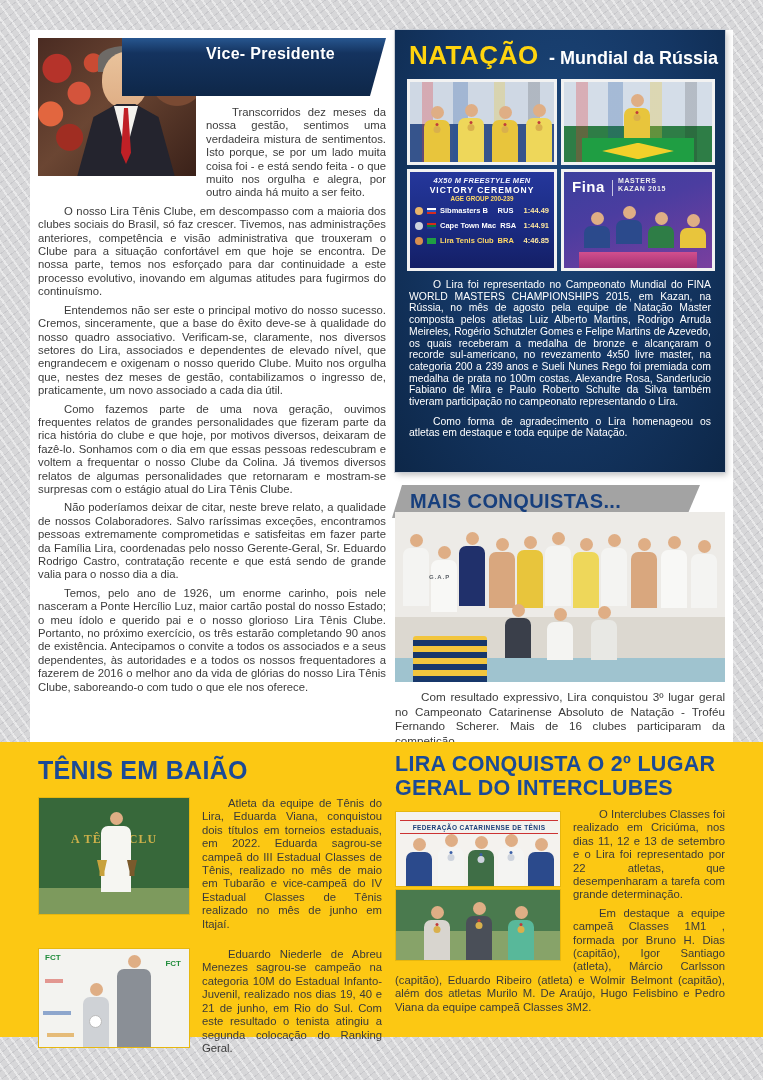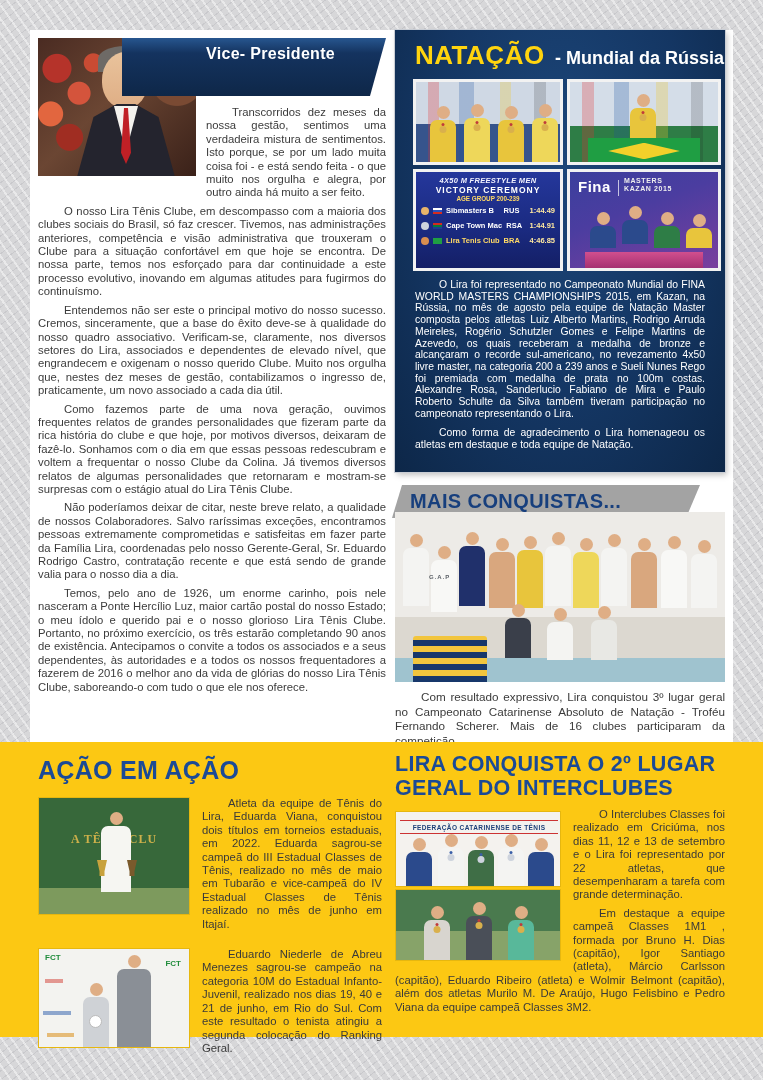--- a/index.html
+++ b/index.html
@@ -35,21 +35,21 @@
     clip-path:polygon(0 0, 100% 0, calc(100% - 16px) 100%, 0 100%); padding:7px 24px 0 14px; height:58px; }
   .vp-role{ color:#ffffff; font-size:16px; font-weight:bold; letter-spacing:.3px; }
   .vp-name{ margin-top:4px; color:#f6c41c; font-size:12.6px; font-weight:bold; letter-spacing:.2px; }
   .body-p{ font-size:11.3px; line-height:13.4px; text-align:justify; color:#3b3b3b; text-indent:26px; margin-bottom:5px; }
   .vp-header .body-p{ margin-left:168px; margin-top:10px; }
 
   
   .col-right{ position:absolute; left:365px; top:0; width:330px; height:712px; }
   .navy-panel{ position:absolute; left:0; top:0; width:330px; height:442px;
     background:radial-gradient(ellipse at 50% 30%, #1c4679 0%, #143663 55%, #0d2748 100%);
-    box-shadow:0 0 0 1px #c9cdd4, 2px 3px 6px rgba(0,0,0,.25); padding:8px 18px; }
+    box-shadow:0 0 0 1px #c9cdd4, 2px 3px 6px rgba(0,0,0,.25); padding:8px 12px; }
   .nat-header{ padding:2px 2px 8px 2px; white-space:nowrap; }
   .nat-title{ color:#ffd40e; font-size:26px; font-weight:bold; letter-spacing:.5px; }
   .nat-sub{ color:#ffffff; font-size:18px; font-weight:bold; margin-left:6px; }
   .photo-grid{ display:grid; grid-template-columns:150px 154px; grid-template-rows:86px 102px; gap:4px; }
   .ph{ border:3px solid #f2f2f2; position:relative; overflow:hidden; }
 
   .ph-swim1{ background:linear-gradient(180deg,#cfd8e4 0 52%, #36548c 52% 100%); }
   .ph-swim2{ background:linear-gradient(180deg,#d4dde8 0 55%, #2e7d46 55% 100%); }
   .sponsor-wall{ position:absolute; inset:0;
     background:
@@ -256,21 +256,21 @@
         <div class="flag-stripes"></div>
       </div>
 
       <p class="mc-caption">Com resultado expressivo, Lira conquistou 3º lugar geral no Campeonato Catarinense Absoluto de Natação - Troféu Fernando Scherer. Mais de 16 clubes participaram da competição.</p>
     </section>
   </div>
 
   <div class="yellow-band">
 
     <section class="tennis">
-      <h2 class="sec-h">AÇÃO EM AÇÃO</h2>
+      <h2 class="sec-h">TÊNIS EM BAIÃO</h2>
       <div class="t-row">
         <div class="t-photo1">
           <div class="wall-text">A TÊNIS CLU</div>
           <div class="person" style="left:62px; top:14px; --shirt:#f6f6f2; --bh:66px; width:30px"></div>
           <div style="position:absolute; left:58px; top:62px; width:10px; height:16px; background:#c8a23d; clip-path:polygon(0 0,100% 0,75% 70%,75% 100%,25% 100%,25% 70%)"></div>
           <div style="position:absolute; left:88px; top:62px; width:10px; height:16px; background:#7a5a2c; clip-path:polygon(0 0,100% 0,75% 70%,75% 100%,25% 100%,25% 70%)"></div>
         </div>
         <div class="t-text">
           <p class="body-p">Atleta da equipe de Tênis do Lira, Eduarda Viana, conquistou dois títulos em torneios estaduais, em 2022. Eduarda sagrou-se campeã do III Estadual Classes de Tênis, realizado no mês de maio em Tubarão e vice-campeã do IV Estadual Classes de Tênis realizado no mês de junho em Itajaí.</p>
         </div>

